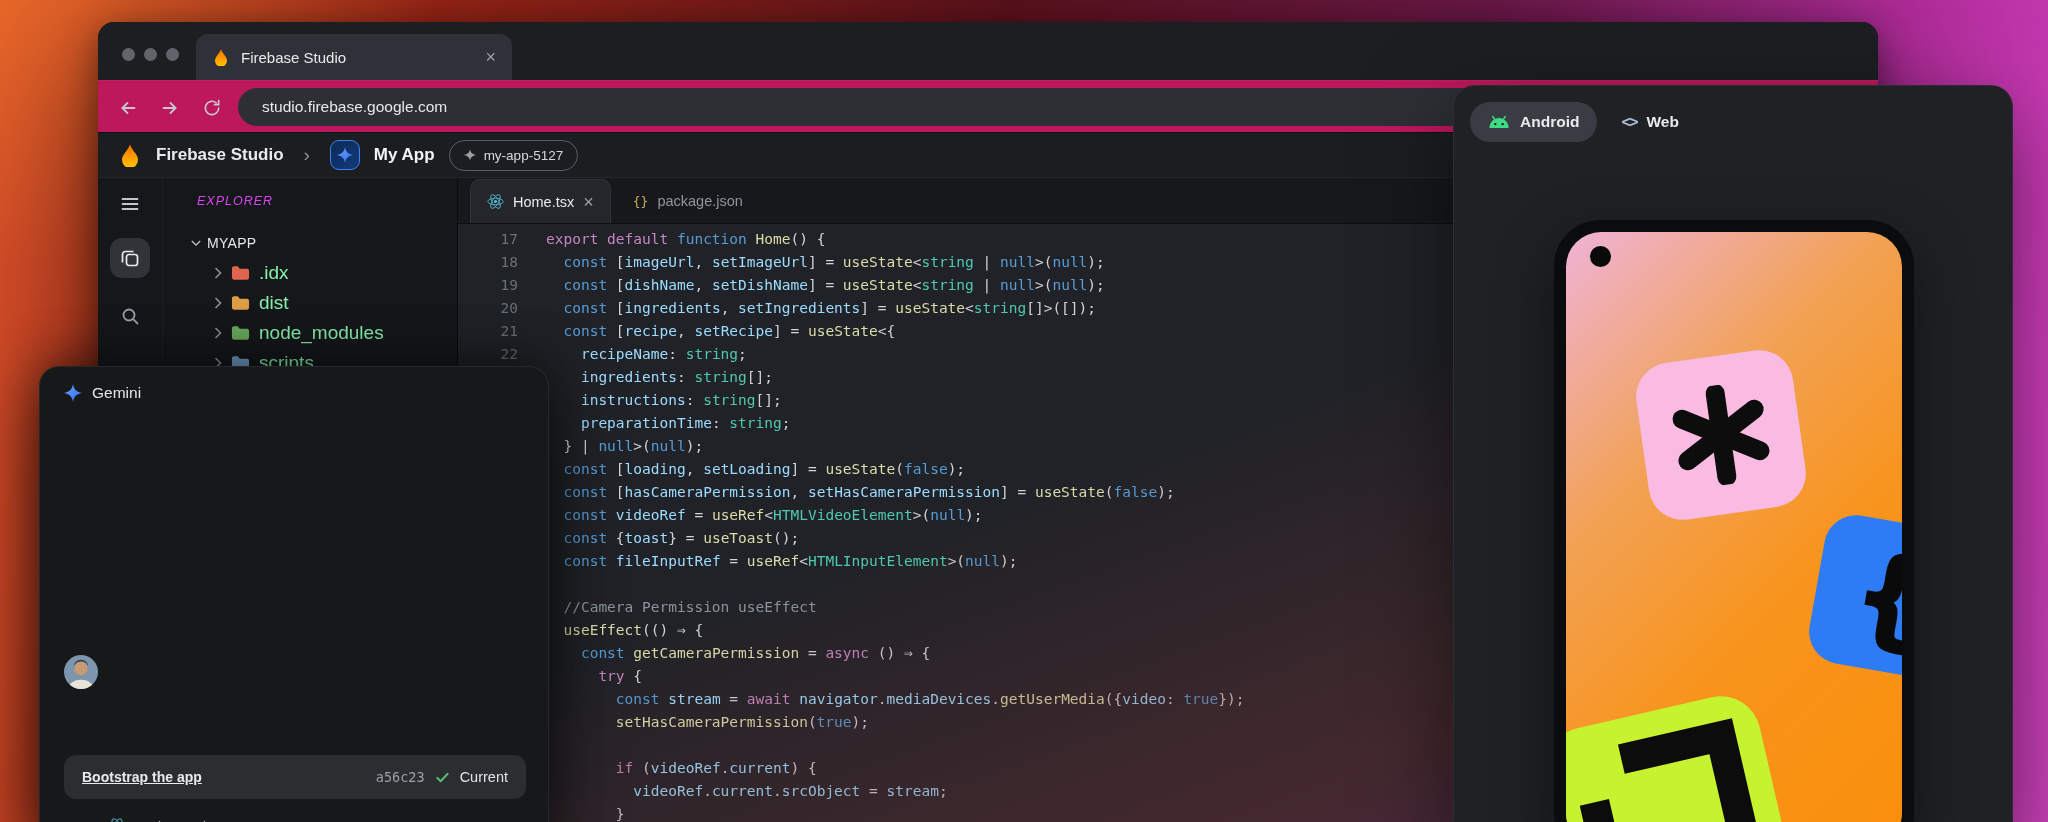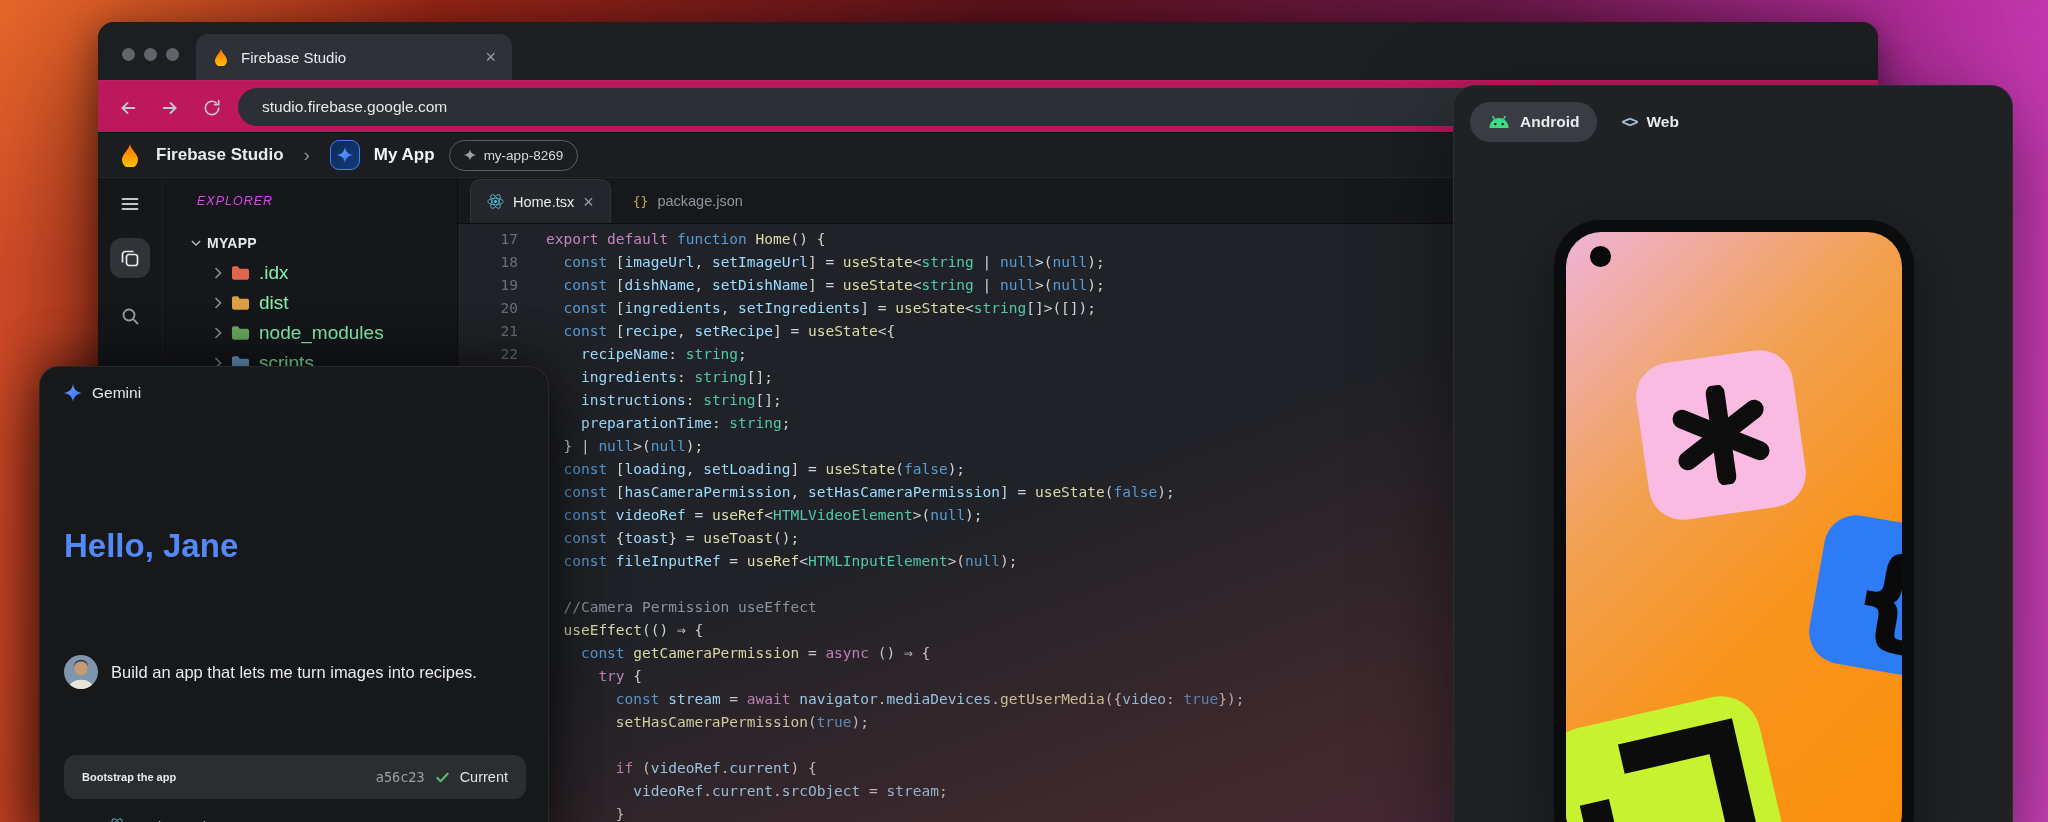--- a/index.html
+++ b/index.html
@@ -39,21 +39,21 @@
   .workbench { position:absolute; left:0; top:156px; right:0; bottom:0; display:flex; }
   .activitybar { position:relative; width:64px; background:#15171b; flex:none; }
   .abicon { position:absolute; left:16px; width:32px; height:32px; display:flex; align-items:center; justify-content:center; }
   .abicon.active { left:12px; width:40px; height:40px; background:#303338; border-radius:12px; }
   .explorer { position:relative; width:296px; flex:none; background:#15171b;
     border-left:1px solid rgba(255,255,255,.03); border-right:1px solid rgba(0,0,0,.45); }
   .exp-title { position:absolute; left:34px; top:16px; height:20px; color:#d946ef; font-size:12.5px; letter-spacing:1px;font-style:italic; }
   .trow { position:absolute; left:0; width:100%; height:30px; display:flex; align-items:center; color:#86efac; font-size:19px; }
   .trow .chev { width:22px; display:flex; justify-content:center; flex:none; }
   .trow .ficon { width:19px; height:16px; margin:0 9px 0 2px; flex:none; }
-  .root-row { font-weight:700; color:#e6e8ea; font-size:14px; letter-spacing:.3px; }
+  .root-row { font-weight:400; color:#e6e8ea; font-size:14px; letter-spacing:.3px; }
   
   .editor { position:relative; flex:1; background:#202227; overflow:hidden; }
   .tabsbar { height:46px; background:#16181c; border-bottom:1px solid rgba(0,0,0,.4);
     display:flex; align-items:flex-end; padding-left:12px; gap:6px; }
   .etab { height:44px; display:flex; align-items:center; gap:9px; padding:0 16px; font-size:14.5px; border-radius:10px 10px 0 0; }
   .etab.active { background:#24262c; color:#e8eaed; border:1px solid rgba(255,255,255,.06); border-bottom:none; }
   .etab.inactive { color:#8f959c; }
   .braces-ic { font-family:"DejaVu Sans Mono",monospace; font-size:13px; color:#c9ae52; }
   .codewrap { position:absolute; left:0; top:46px; right:0; bottom:0; padding-top:4px;
     font-family:"DejaVu Sans Mono",monospace; font-size:14.5px; line-height:23px; white-space:pre; }
@@ -91,21 +91,21 @@
     color:#e3e6ea; font-size:15.5px; }
   .greet { position:absolute; left:24px; top:158px; font-size:33px; font-weight:600; line-height:42px; }
   .greet .g1 { color:#5488f6; }
   .greet .g2 { color:#9aa0a6; }
   .gmsg { position:absolute; left:24px; display:flex; align-items:center; gap:13px; color:#e8eaed;
     font-size:16.5px; white-space:nowrap; }
   .avatar { width:34px; height:34px; border-radius:50%; overflow:hidden; flex:none; }
   .msparkle { width:34px; height:34px; display:flex; align-items:center; justify-content:center; flex:none; }
   .gcard { position:absolute; left:24px; top:388px; width:462px; height:44px; background:#2b2d31; border-radius:12px;
     display:flex; align-items:center; padding:0 18px; gap:10px; }
-  .gcard .ct { color:#e8eaed; font-size:11px; font-weight:600; flex:1; }
+  .gcard .ct { color:#e8eaed; font-size:14px; font-weight:600; flex:1;text-decoration:underline; }
   .gcard .commit { color:#9aa0a6; font-family:"DejaVu Sans Mono",monospace; font-size:13.5px; }
   .gcard .status { color:#dfe3e7; font-size:14.5px; }
   .gfile { position:absolute; left:24px; top:442px; width:462px; height:34px; display:flex; align-items:center;
     gap:10px; padding:0 14px 0 44px; }
   .gfile .path { color:#c3c7cc; font-size:15px; flex:1; }
   .gfile .adds { color:#6ed58b; font-size:15px; }
   svg { display:block; }
 </style>
 </head>
 <body>
@@ -179,21 +179,21 @@
       <span class="apptile">
         <svg width="16" height="16" viewBox="0 0 24 24">
             <path d="M12 0c.9 6.8 4.3 10.2 12 12-7.7 1.8-11.1 5.2-12 12-.9-6.8-4.3-10.2-12-12C7.7 10.2 11.1 6.8 12 0z" fill="url(#sparkBlue)"></path>
           </svg>
       </span>
       <span class="appname">My App</span>
       <span class="badge">
         <svg width="12" height="12" viewBox="0 0 24 24">
             <path d="M12 0c.9 6.8 4.3 10.2 12 12-7.7 1.8-11.1 5.2-12 12-.9-6.8-4.3-10.2-12-12C7.7 10.2 11.1 6.8 12 0z" fill="#9aa0a6"></path>
           </svg>
-        <span>my-app-8269</span>
+        <span>my-app-5127</span>
       </span>
     </div>
 
     <div class="workbench">
 
       <div class="activitybar">
         <span class="abicon" style="top:10px">
           <svg width="20" height="20" viewBox="0 0 20 20">
               <g stroke="#c2c6cb" stroke-width="1.8" stroke-linecap="round">
                 <line x1="2.5" y1="5" x2="17.5" y2="5"></line>
@@ -358,33 +358,31 @@
 
   <div id="gemini">
     <div class="ghead">
       <svg width="18" height="18" viewBox="0 0 24 24">
           <path d="M12 0c.9 6.8 4.3 10.2 12 12-7.7 1.8-11.1 5.2-12 12-.9-6.8-4.3-10.2-12-12C7.7 10.2 11.1 6.8 12 0z" fill="url(#sparkBlue)"></path>
         </svg>
       <span>Gemini</span>
     </div>
 
     <div class="greet">
-      <div class="g1">Hello, Jane</div>
     </div>
 
     <div class="gmsg" style="top:288px">
       <span class="avatar">
         <svg viewBox="0 0 36 36" width="34" height="34">
           <rect width="36" height="36" fill="#7d96ad"></rect>
           <circle cx="18" cy="14.5" r="7" fill="#c79a72"></circle>
           <path d="M18 6.5 a8 8 0 0 1 8 8 c0-1-.5-5.2-2.2-7 a8 8 0 0 0-11.6 0 C10.5 9.3 10 13.5 10 14.5 a8 8 0 0 1 8-8z" fill="#44362f"></path>
           <path d="M5 36 c0-6.2 5.8-9.8 13-9.8 s13 3.6 13 9.8 z" fill="#e9e4da"></path>
         </svg>
       </span>
-      <span>Build an app that lets me turn images into recipes.</span>
     </div>
 
 
     <div class="gcard">
       <span class="ct">Bootstrap the app</span>
       <span class="commit">a56c23</span>
       <svg width="15" height="15" viewBox="0 0 16 16" fill="none" stroke="#5bb974" stroke-width="2.2" stroke-linecap="round" stroke-linejoin="round">
           <path d="M2.5 8.5 L6 12 L13.5 4"></path>
         </svg>
       <span class="status">Current</span>

